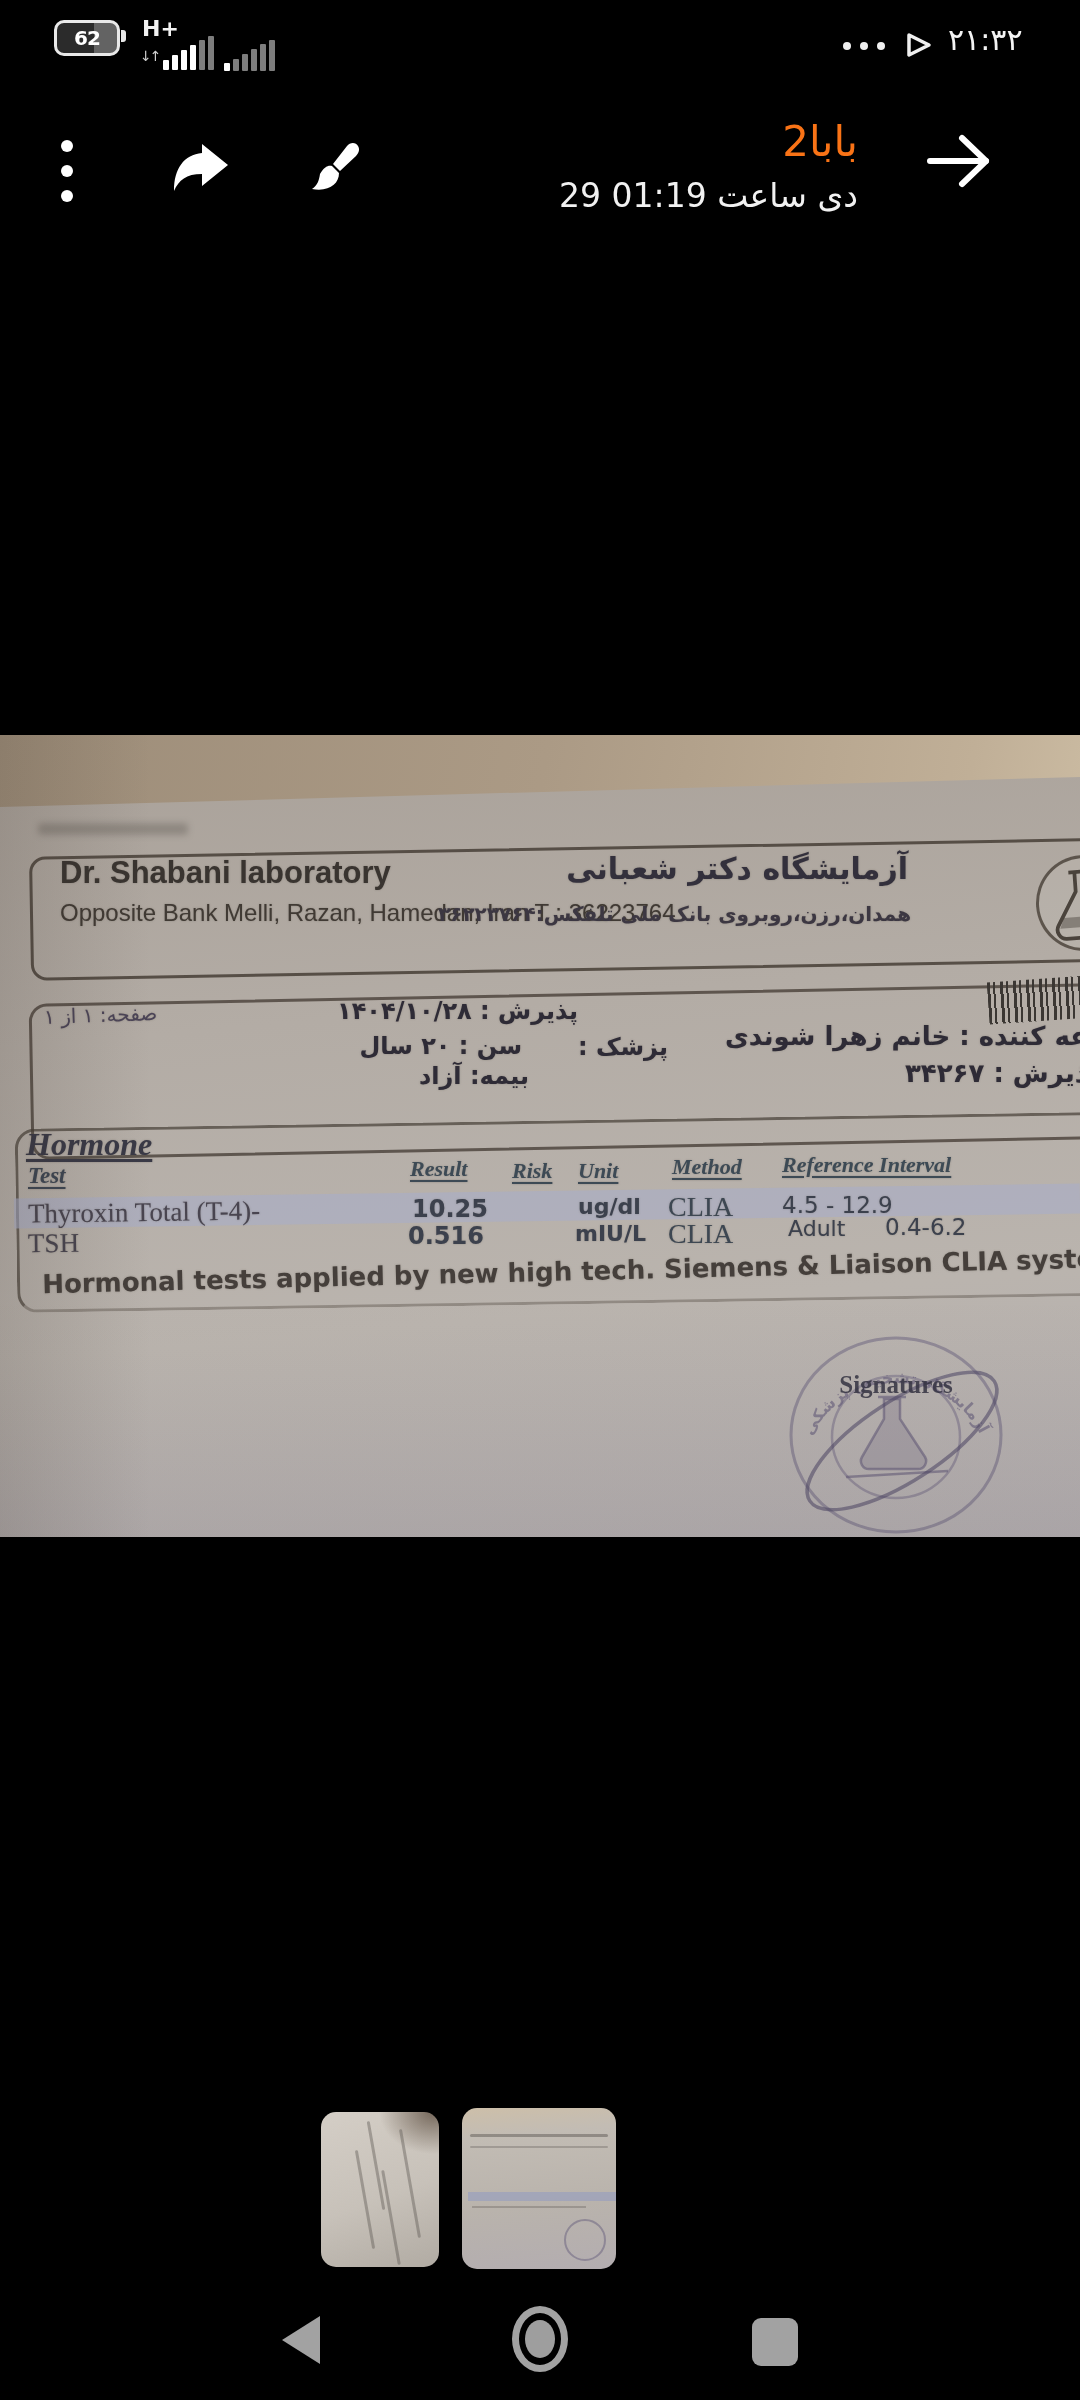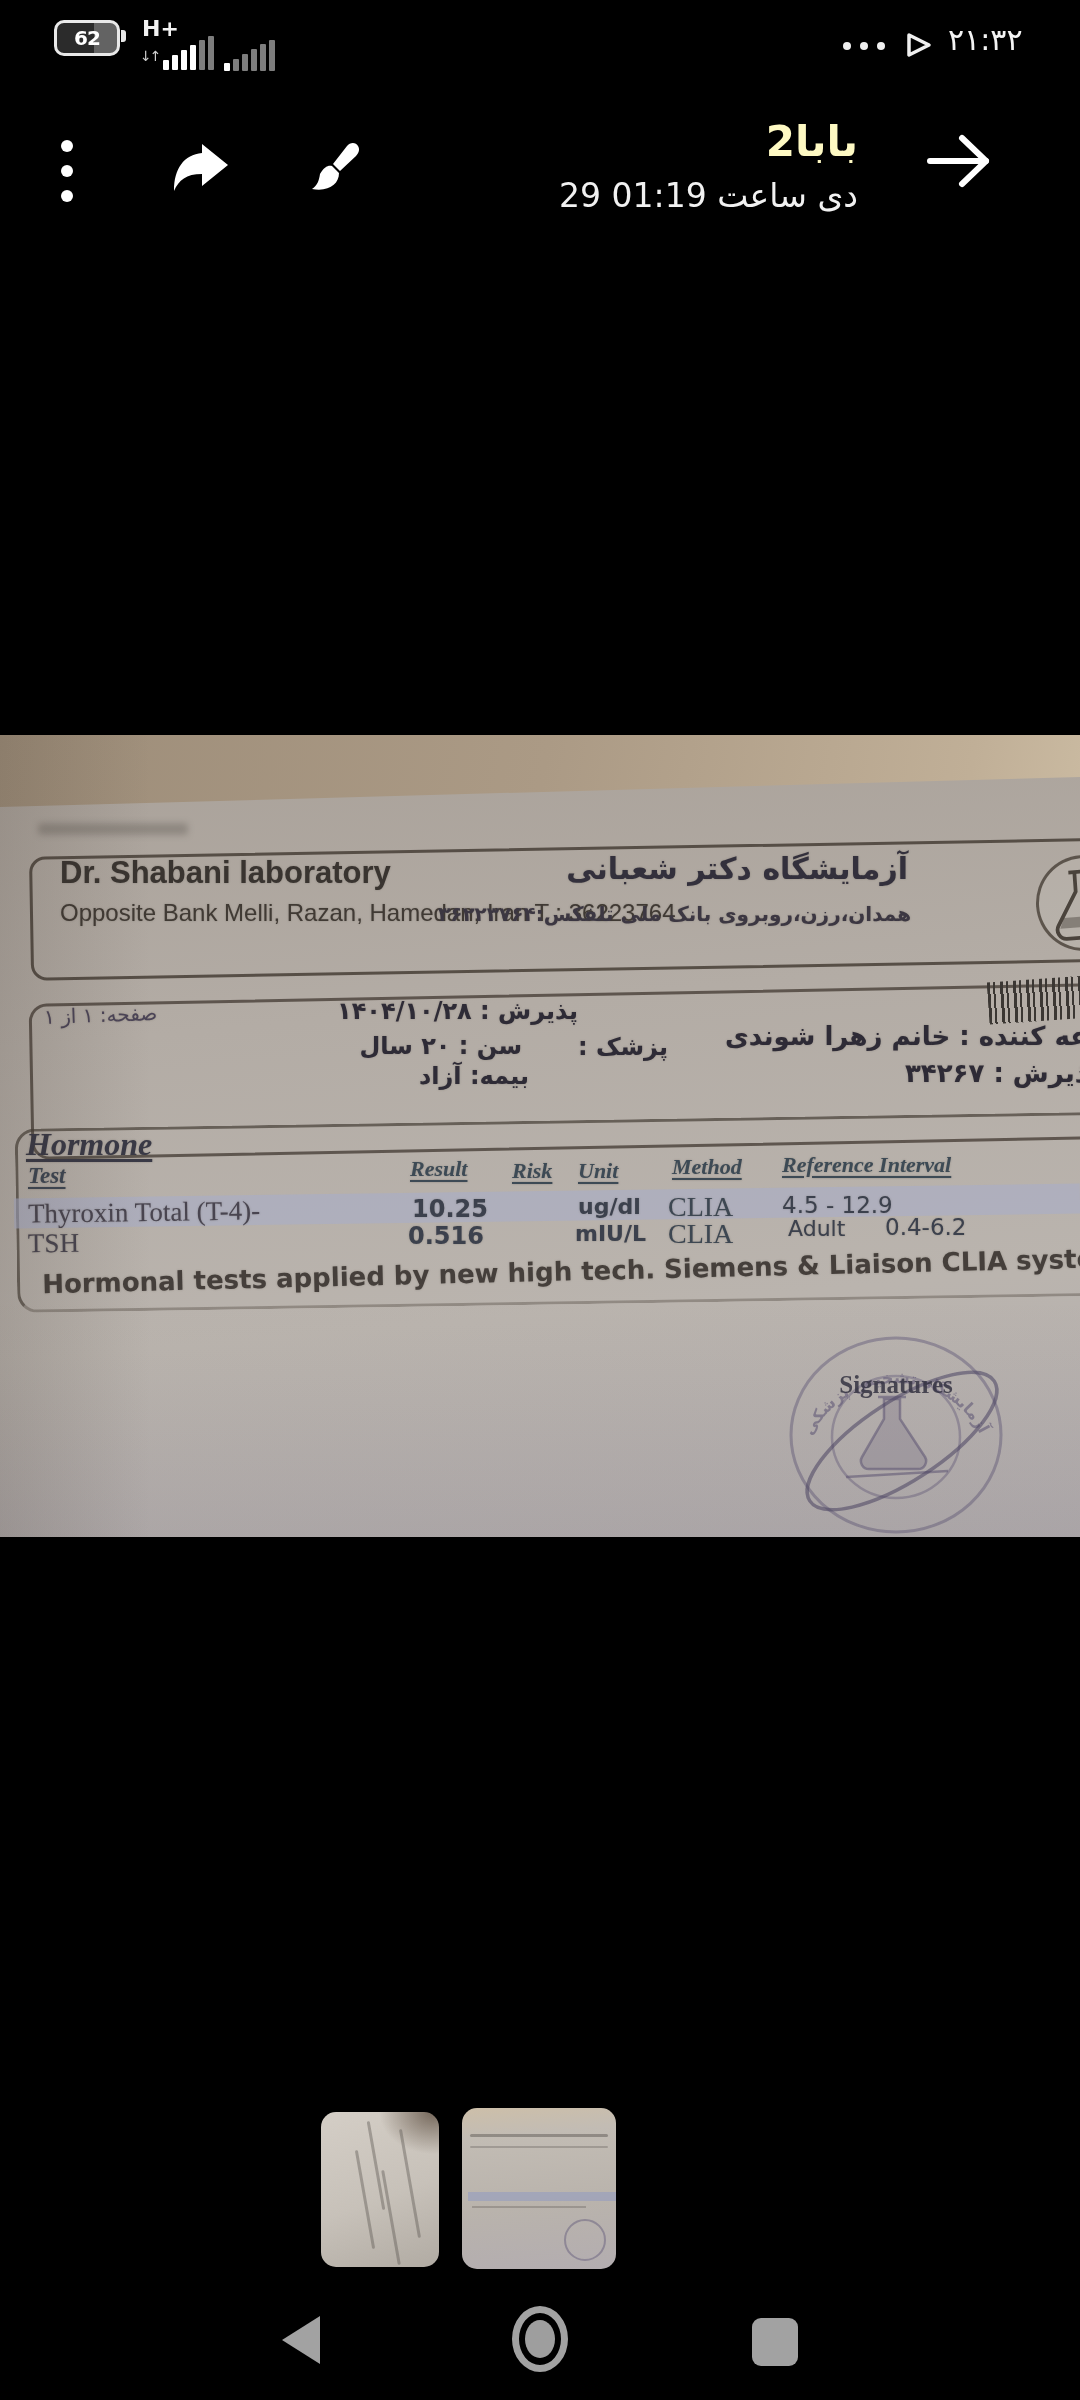--- a/index.html
+++ b/index.html
@@ -23,21 +23,21 @@
   .sig2 { left:224px; top:40px; }
   .sigbars i { display:block; width:6px; border-radius:1px; }
   .dots { left:843px; top:42px; display:flex; gap:9px; }
   .dots i { width:8px; height:8px; border-radius:50%; background:#f0f0f0; }
   .dsaver { left:903px; top:30px; }
   .clock { left:948px; top:22px; font-size:30px; color:#f4f4f4; }
 
   
   .back-btn { left:922px; top:126px; width:76px; height:70px; }
   .hdr-text { right:222px; top:118px; text-align:right; }
-  .hdr-title { font-size:42px; font-weight:bold; line-height:48px; color:#fef9c3; }
+  .hdr-title { font-size:42px; font-weight:normal; line-height:48px; color:#f97316; }
   .hdr-sub { font-size:33px; color:#f1f1f1; margin-top:10px; }
   .kebab { left:50px; top:136px; width:34px; height:70px; display:flex; flex-direction:column; align-items:center; justify-content:space-between; padding:4px 0; box-sizing:border-box; }
   .kebab i { width:12px; height:12px; border-radius:50%; background:#fff; }
   .icon-btn { width:56px; height:56px; }
   .share-btn { left:172px; top:142px; }
   .brush-btn { left:302px; top:140px; }
 
   .pager { left:0; top:283px; width:1080px; text-align:center; font-size:35px; font-weight:bold; color:#fff; }
 
   

